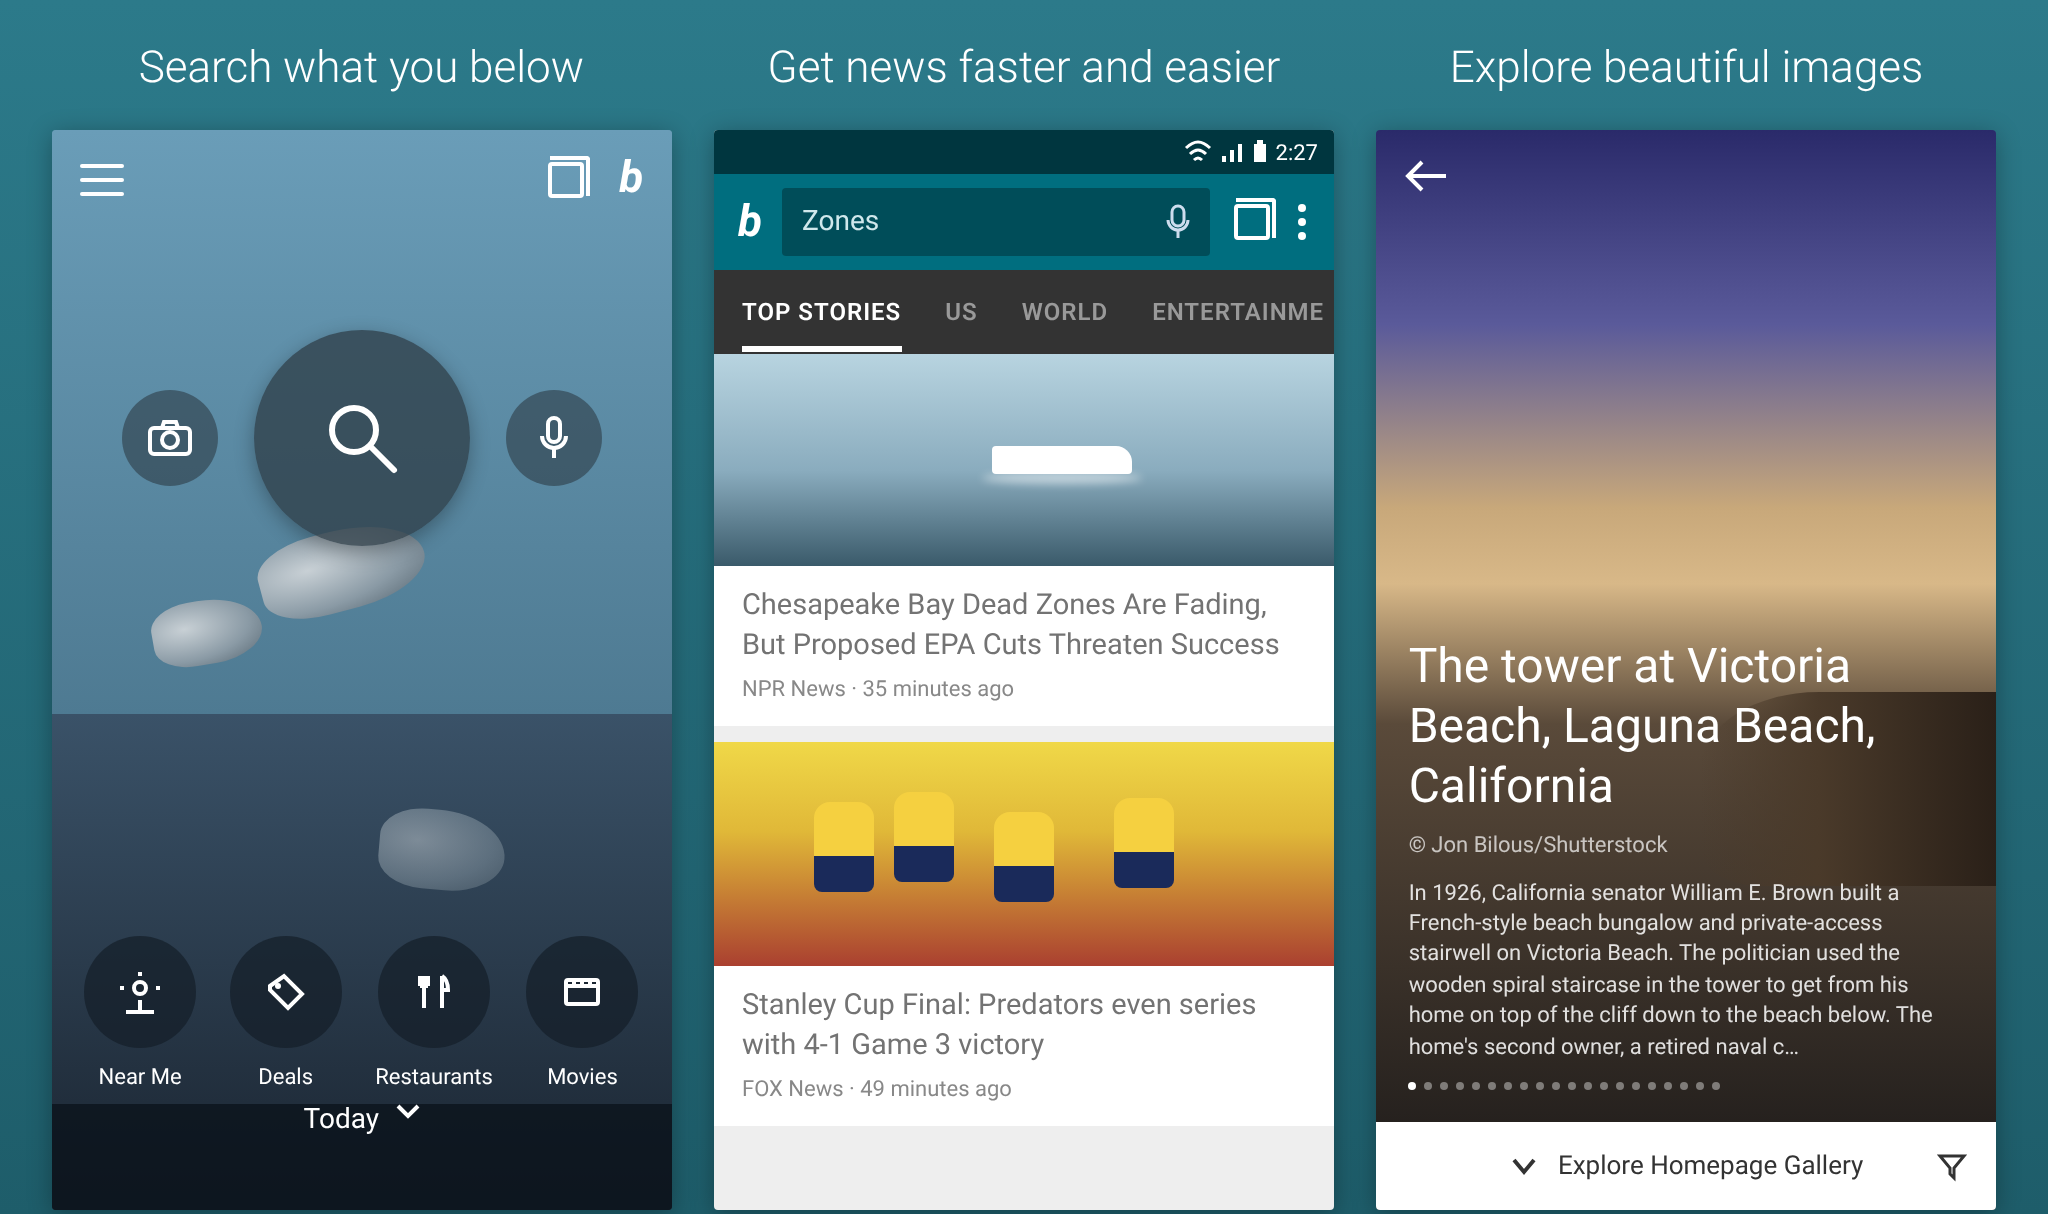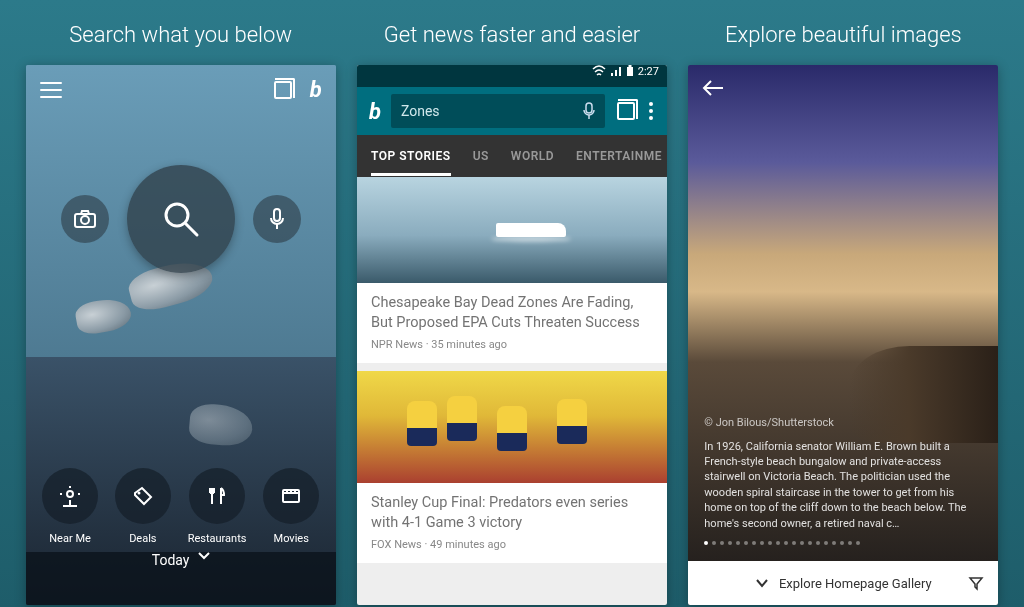--- a/index.html
+++ b/index.html
@@ -35,21 +35,21 @@
 .d2 { top: 235px; left: 50px; transform: rotate(-10deg); width: 55px; height: 32px; }
 .d3 { top: 340px; left: 160px; transform: rotate(5deg) scaleX(0.9); opacity: 0.5; }
 .cat-row { position: absolute; bottom: 60px; left: 0; right: 0; display: flex; justify-content: space-around; padding: 0 8px; z-index: 10; }
 .cat-item { display: flex; flex-direction: column; align-items: center; gap: 8px; }
 .cat-circle { width: 56px; height: 56px; border-radius: 50%; background: rgba(20, 30, 40, 0.7); display: flex; align-items: center; justify-content: center; }
 .cat-label { color: #fff; font-size: 11px; }
 .today-bar { position: absolute; bottom: 0; left: 0; right: 0; height: 53px; background: rgba(10, 18, 25, 0.75); display: flex; align-items: flex-start; justify-content: center; gap: 8px; color: #fff; font-size: 14px; }
 
 
 .p2 { background: #eee; display: flex; flex-direction: column; }
-.p2-status { height: 22px; background: #00363f; display: flex; justify-content: flex-end; padding: 0 8px; gap: 4px; color: #fff; font-size: 11px; }
+.p2-status { height: 22px; background: #00363f; display: flex; justify-content: flex-end; align-items: center; padding: 0 8px; gap: 4px; color: #fff; font-size: 11px; }
 .p2-header { height: 48px; background: #006e7f; display: flex; align-items: center; padding: 0 8px; gap: 6px; }
 .p2-bing { color: #fff; font-size: 22px; font-weight: bold; font-style: italic; padding: 0 4px; }
 .p2-search { flex: 1; height: 34px; background: #004d59; border-radius: 2px; display: flex; align-items: center; padding: 0 10px; color: #d0e8ec; font-size: 14px; justify-content: space-between; }
 .p2-icons { display: flex; align-items: center; gap: 14px; padding: 0 6px; }
 .dots-vert { display: flex; flex-direction: column; gap: 3px; }
 .dots-vert span { width: 4px; height: 4px; background: #fff; border-radius: 50%; }
 .p2-tabs { height: 42px; background: #333; display: flex; align-items: center; padding: 0 14px; gap: 22px; overflow: hidden; }
 .p2-tab { color: #999; font-size: 12px; font-weight: 600; letter-spacing: 0.5px; white-space: nowrap; }
 .p2-tab.active { color: #fff; border-bottom: 3px solid #fff; padding-bottom: 10px; margin-bottom: -13px; }
 .p2-feed { flex: 1; overflow: hidden; }
@@ -253,20 +253,21 @@
   <div class="column">
     <div class="column-title">Explore beautiful images</div>
     <div class="phone p3">
       <div class="p3-back">
         <svg width="22" height="18" viewBox="0 0 22 18">
             <path d="M9 2 L2 9 L9 16 M2 9 L21 9" class="white-stroke"></path>
           </svg>
       </div>
       <div class="p3-coast"></div>
       <div class="p3-content">
+        <div class="p3-title">The tower at Victoria Beach, Laguna Beach, California</div>
         <div class="p3-credit">© Jon Bilous/Shutterstock</div>
         <div class="p3-desc">In 1926, California senator William E. Brown built a French-style beach bungalow and private-access stairwell on Victoria Beach. The politician used the wooden spiral staircase in the tower to get from his home on top of the cliff down to the beach below. The home's second owner, a retired naval c…</div>
         <div class="p3-dots">
             <span></span>
             <span></span>
             <span></span>
             <span></span>
             <span></span>
             <span></span>
             <span></span>

